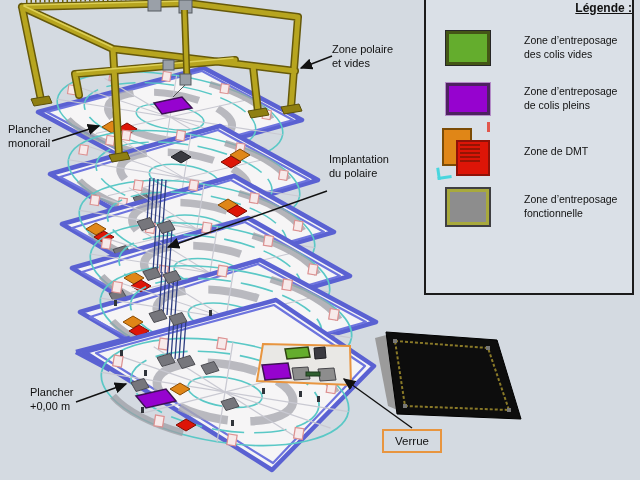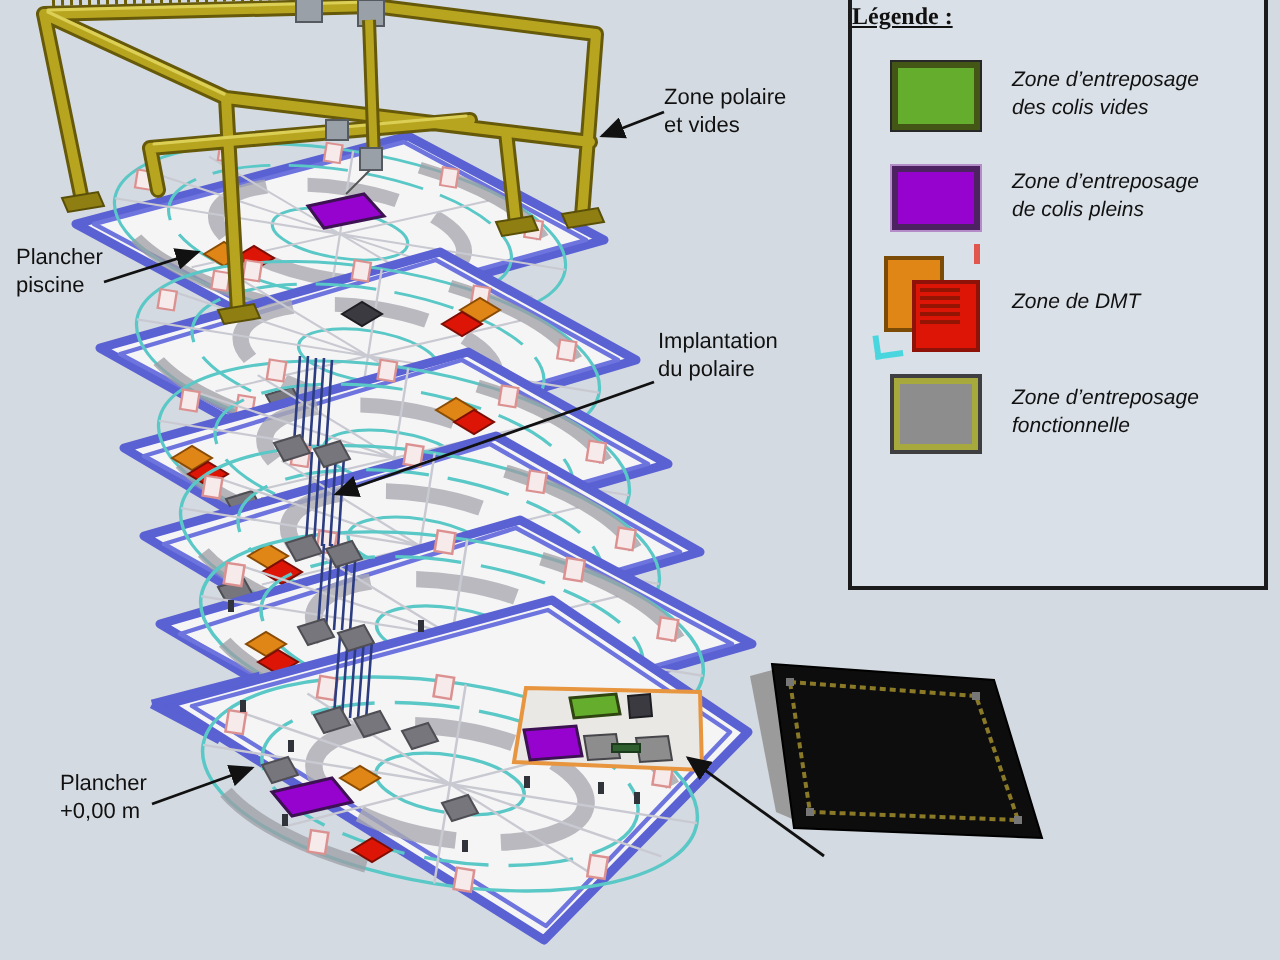--- a/index.html
+++ b/index.html
@@ -41,25 +41,25 @@
 
   
   .lbl{position:absolute;font-size:11px;line-height:1.3;color:#111;white-space:nowrap;}
   #verrue-box{position:absolute;left:382px;top:429px;width:56px;height:20px;
       border:2px solid var(--orangeBorder,#e8953f);display:flex;align-items:center;
       justify-content:center;font-size:11.5px;color:#111;}
 
   
   #legend{position:absolute;left:424px;top:-5px;width:206px;height:296px;
       background:#dae0e7;border:2px solid #1b1b1b;}
-  #legend-title{text-align:left;font-size:12px;font-weight:bold;
-      text-decoration:underline;margin-top:4px;color:#111;font-family:Liberation Serif, serif;}
+  #legend-title{text-align:right;font-size:12px;font-weight:bold;
+      text-decoration:underline;margin-top:4px;color:#111;}
   .lrow{position:absolute;left:14px;display:flex;align-items:center;}
   .swwrap{width:56px;display:flex;justify-content:center;flex:none;}
-  .ltext{margin-left:10px;font-size:10.5px;line-height:1.3;color:#111;font-style:italic;}
+  .ltext{margin-left:28px;font-size:10.5px;line-height:1.3;color:#111;}
   .sw-green{width:38px;height:28px;background:var(--green,#64ad2d);
       border:3px solid #445616;outline:1px solid #272727;}
   .sw-purple{width:38px;height:26px;background:var(--purple,#9603cf);
       border:3px solid #4d2260;outline:1px solid #b48cc8;}
   .sw-dmt{width:52px;height:54px;position:relative;}
   .dmt-o{position:absolute;left:0;top:3px;width:26px;height:34px;
       background:var(--orange,#e08617);border:2px solid #7c4c06;}
   .dmt-r{position:absolute;left:14px;top:15px;width:30px;height:32px;
       background:var(--red,#dd1507);border:2px solid #8f1208;}
   .dmt-hatch{position:absolute;left:18px;top:19px;width:20px;height:18px;
@@ -258,29 +258,32 @@
     <path class="arrow" d="M412,428 L344,379"></path>
   </g>
 </svg>
 
 <div class="lbl" style="left:332px;top:42px">
   <span>Zone polaire</span><br>
   <span>et vides</span>
 </div>
 <div class="lbl" style="left:8px;top:122px">
   <span>Plancher</span><br>
-  <span>piscine</span>
-</div>
-<div class="lbl" style="left:329px;top:164px">
+  <span>monorail</span>
+</div>
+<div class="lbl" style="left:329px;top:152px">
   <span>Implantation</span><br>
   <span>du polaire</span>
 </div>
 <div class="lbl" style="left:30px;top:385px">
   <span>Plancher</span><br>
   <span>+0,00 m</span>
+</div>
+<div id="verrue-box">
+  <span>Verrue</span>
 </div>
 
 <div id="legend">
   <div id="legend-title">Légende :</div>
 
   <div class="lrow" style="top:34px">
     <div class="swwrap">
           <div class="sw-green"></div>
         </div>
     <div class="ltext">

